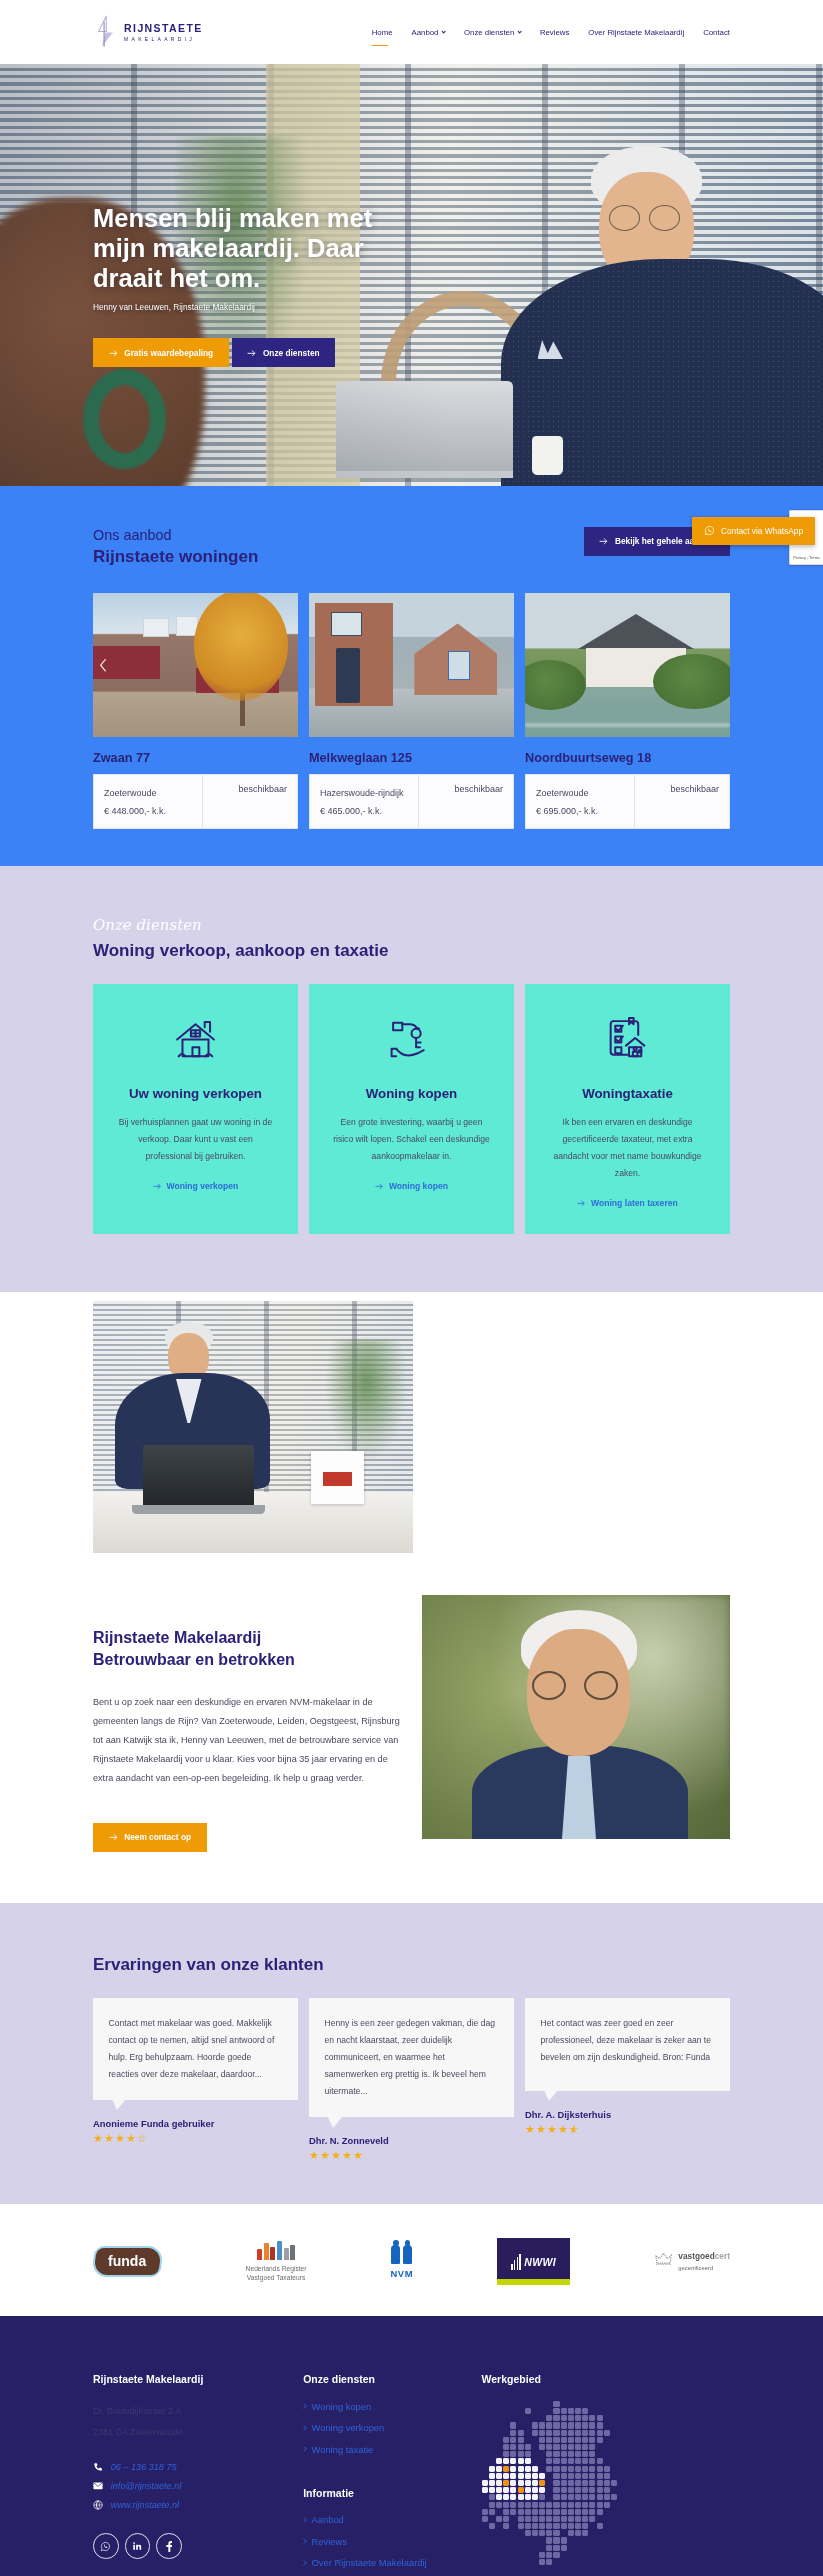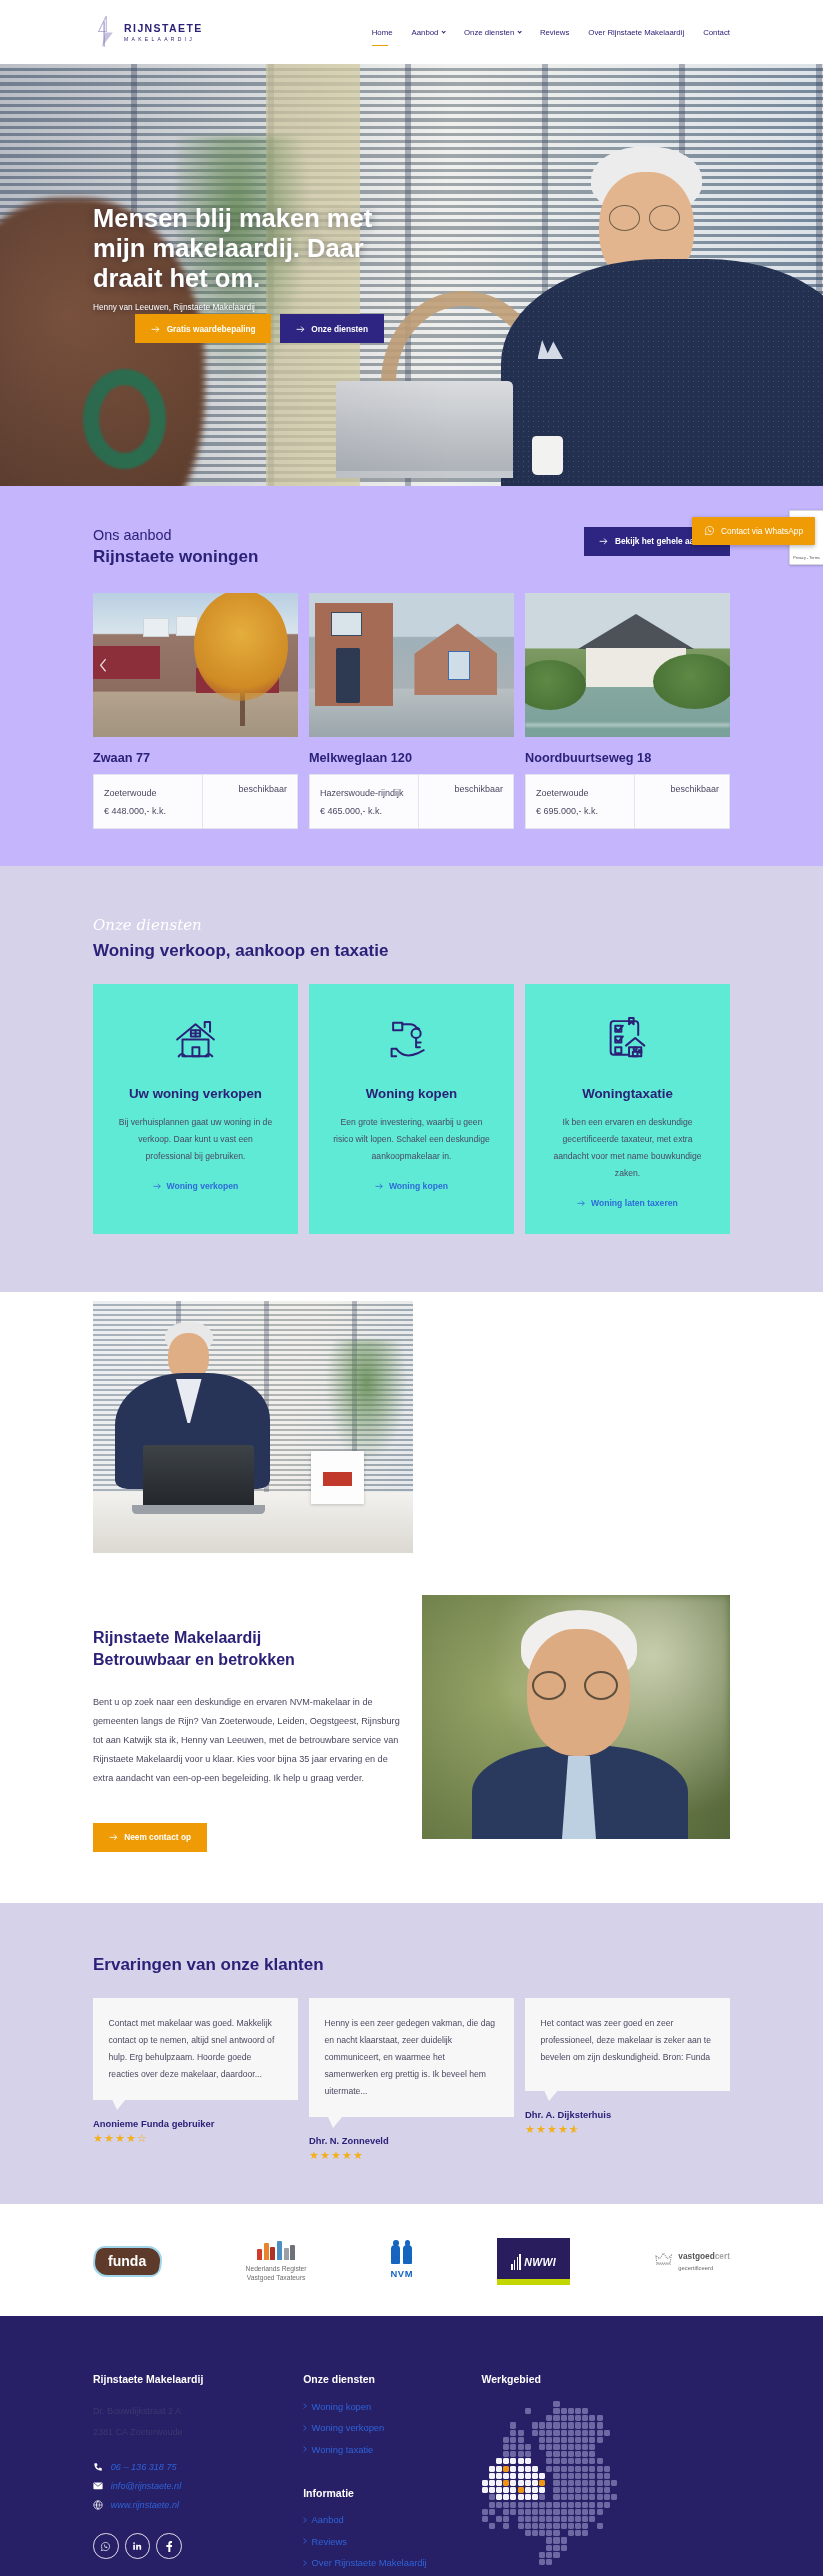--- a/index.html
+++ b/index.html
@@ -34,34 +34,34 @@
       background-image:radial-gradient(rgba(120,140,180,.35) 0.6px, transparent 0.9px); background-size:5px 5px; }
   .hero .pocket-square { position:absolute; right:260px; bottom:127px; width:25.5px; height:19px; background:#dfe4ef; clip-path:polygon(0 100%,18% 0,40% 70%,62% 8%,100% 100%); opacity:.95; }
   .hero .laptop { position:absolute; right:310px; bottom:8.3px; width:177px; height:97px; background:linear-gradient(#dadcdf,#aeb3b9); border-radius:5.5px 5.5px 0 0; border-bottom:7.8px solid #c6cace; }
   .hero .mug { position:absolute; right:260px; bottom:11px; width:31px; height:39px; background:#f2f2f0; border-radius:4.4px 4.4px 5.5px 5.5px; }
   .hero .woman { position:absolute; left:-61px; bottom:-78px; width:266px; height:366px; background:radial-gradient(circle at 48% 32%, #8d5c40, #6f4831 58%, #583725); border-radius:46%; filter:blur(3.3px); }
   .hero .earring { position:absolute; left:83px; bottom:16.6px; width:83px; height:100px; border:16.6px solid #2e7a54; border-radius:50%; filter:blur(1.1px); }
   .hero .shade { position:absolute; inset:0; background:linear-gradient(90deg, rgba(30,30,50,.22), rgba(0,0,0,0) 55%); }
   .hero-content { position:absolute; left:93px; top:140px; width:333px; color:#fff; z-index:5; }
   .hero-content h1 { margin:0; font-size:25.5px; line-height:1.17; font-weight:800; text-shadow:0 1.1px 9px rgba(20,20,40,.45); }
   .hero-sub { margin-top:9px; font-size:8.3px; text-shadow:0 0.6px 4.4px rgba(20,20,40,.6); }
-  .hero-ctas { margin-top:2px; display:flex; gap:9px;justify-content:center; }
+  .hero-ctas { margin-top:26px; display:flex; gap:3px; }
   .btn { display:inline-flex; align-items:center; gap:6.7px; padding:9.4px 15.5px; font-size:8.3px; font-weight:bold; color:#fff; cursor:pointer; }
   .btn-orange { background:#ef9b05; }
   .btn-indigo { background:#2e2582; }
   .arrow-ic { display:inline-block; }
 
   
   .whatsapp-float { position:absolute; top:517px; right:7.8px; z-index:60; background:#ef9b05; color:#fff; font-size:8.3px; display:flex; align-items:center; gap:5.5px; padding:8.3px 12.2px; border-radius:1.1px; box-shadow:0 1.1px 4.4px rgba(0,0,0,.25); }
   .recaptcha-badge { position:absolute; top:510px; right:0; z-index:55; width:34px; height:55px; background:#fff; border:0.6px solid #d8d8d8; border-right:none; border-radius:1.7px 0 0 1.7px; box-shadow:0 0.6px 2.2px rgba(0,0,0,.2); display:flex; flex-direction:column; align-items:center; justify-content:flex-end; padding:4.4px 2.2px; overflow:hidden; }
   .recaptcha-badge .rc-text { font-size:3.9px; color:#555; white-space:nowrap; }
   .rc-logo { margin-bottom:14.4px; }
 
   
-  .section-aanbod { padding:41px 0 37px; background:#c4b5fd; }
+  .section-aanbod { padding:41px 0 37px; background:#3b82f6; }
   .aanbod-head { display:flex; justify-content:space-between; align-items:flex-start; }
   .kicker { font-size:14.4px; color:#2b2178; }
   h2.big { font-size:17px; font-weight:800; color:#2b2178; margin:4.4px 0 0; }
   .prop-grid { display:grid; grid-template-columns:repeat(3,1fr); gap:11px; margin-top:25.5px; }
   .prop-photo { height:144px; position:relative; overflow:hidden; }
   .prop-title { font-size:12.7px; font-weight:bold; color:#2b2178; margin:14.4px 0 9px; }
   .prop-box { display:flex; border:0.6px solid #e4e4ec; background:#fcfcfe; }
   .prop-cell-l { flex:1.18; padding:8.3px 10px; border-right:0.6px solid #e4e4ec; font-size:9px; line-height:2; }
   .prop-cell-r { flex:1; padding:8.3px 10px; text-align:right; font-size:9px; }
   
@@ -333,21 +333,21 @@
       </div>
 
       <div>
         <div class="prop-photo scene2">
           <div class="house-l"></div>
           <div class="winb"></div>
           <div class="door"></div>
           <div class="house-r"></div>
           <div class="winr"></div>
         </div>
-        <div class="prop-title">Melkweglaan 120</div>
+        <div class="prop-title">Melkweglaan 125</div>
         <div class="prop-box">
           <div class="prop-cell-l">
             <div>Hazerswoude-rijndijk</div>
             <div>€ 465.000,- k.k.</div>
           </div>
           <div class="prop-cell-r">beschikbaar</div>
         </div>
       </div>
 
       <div>

